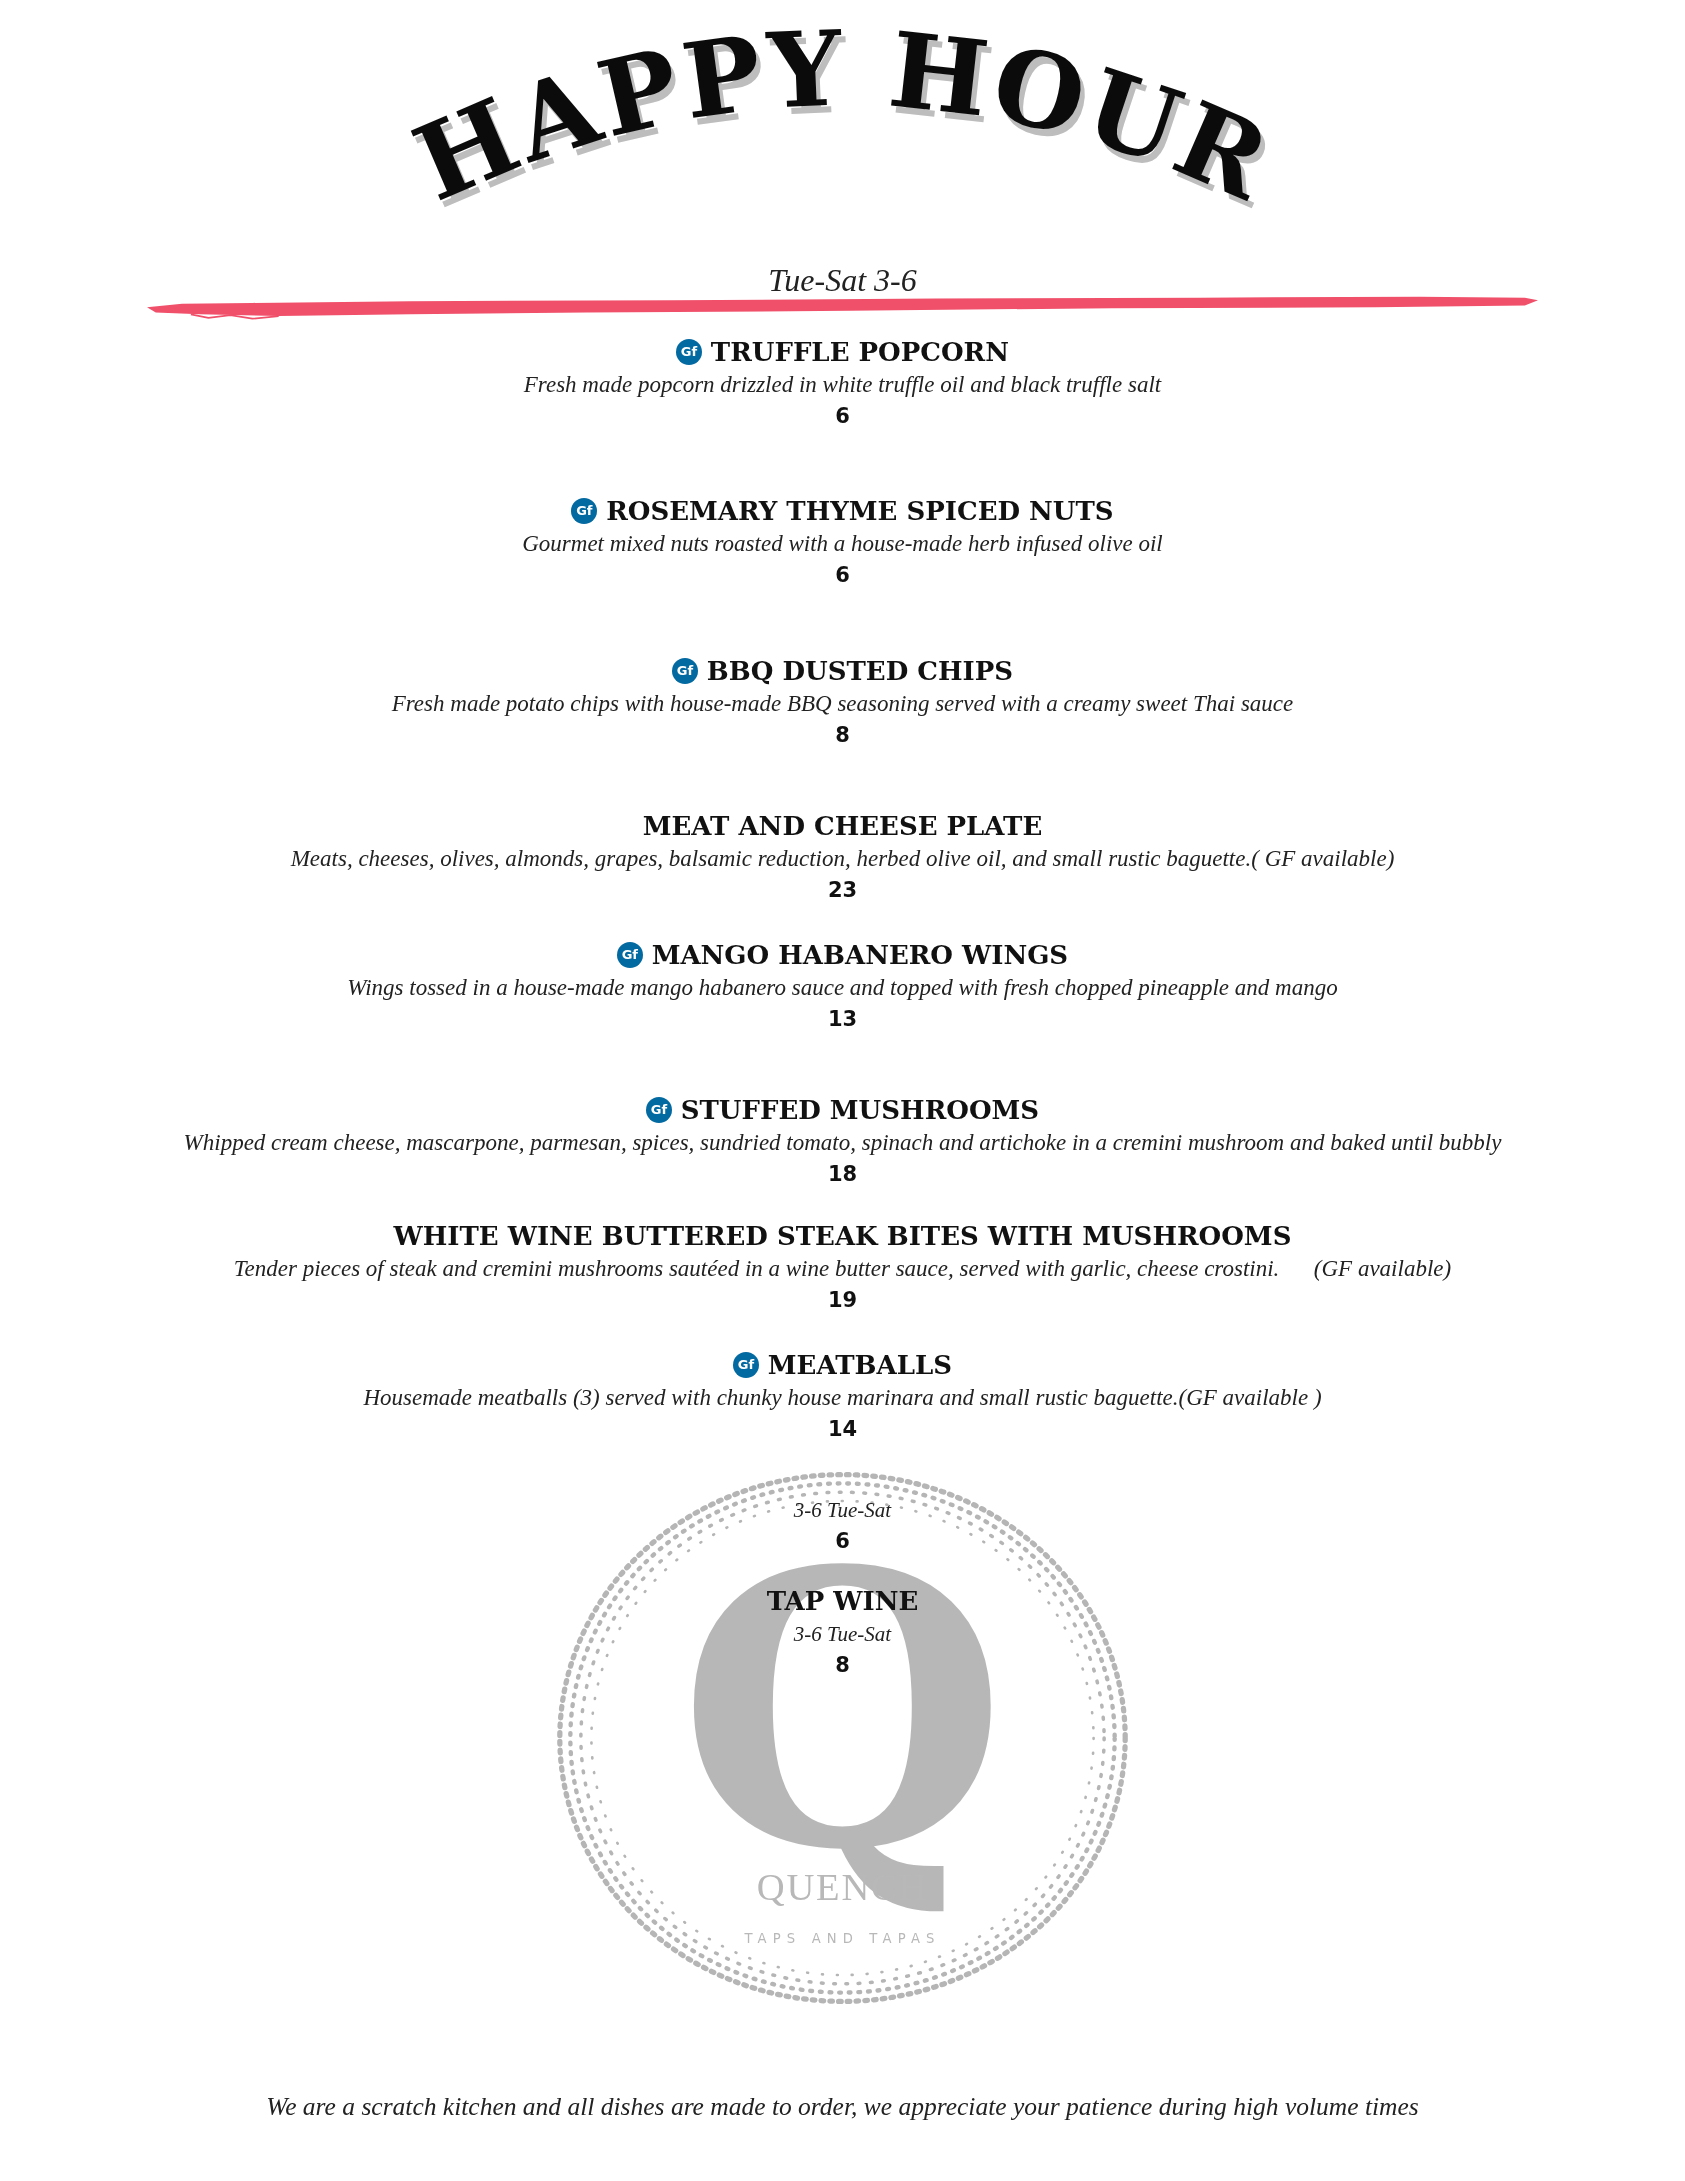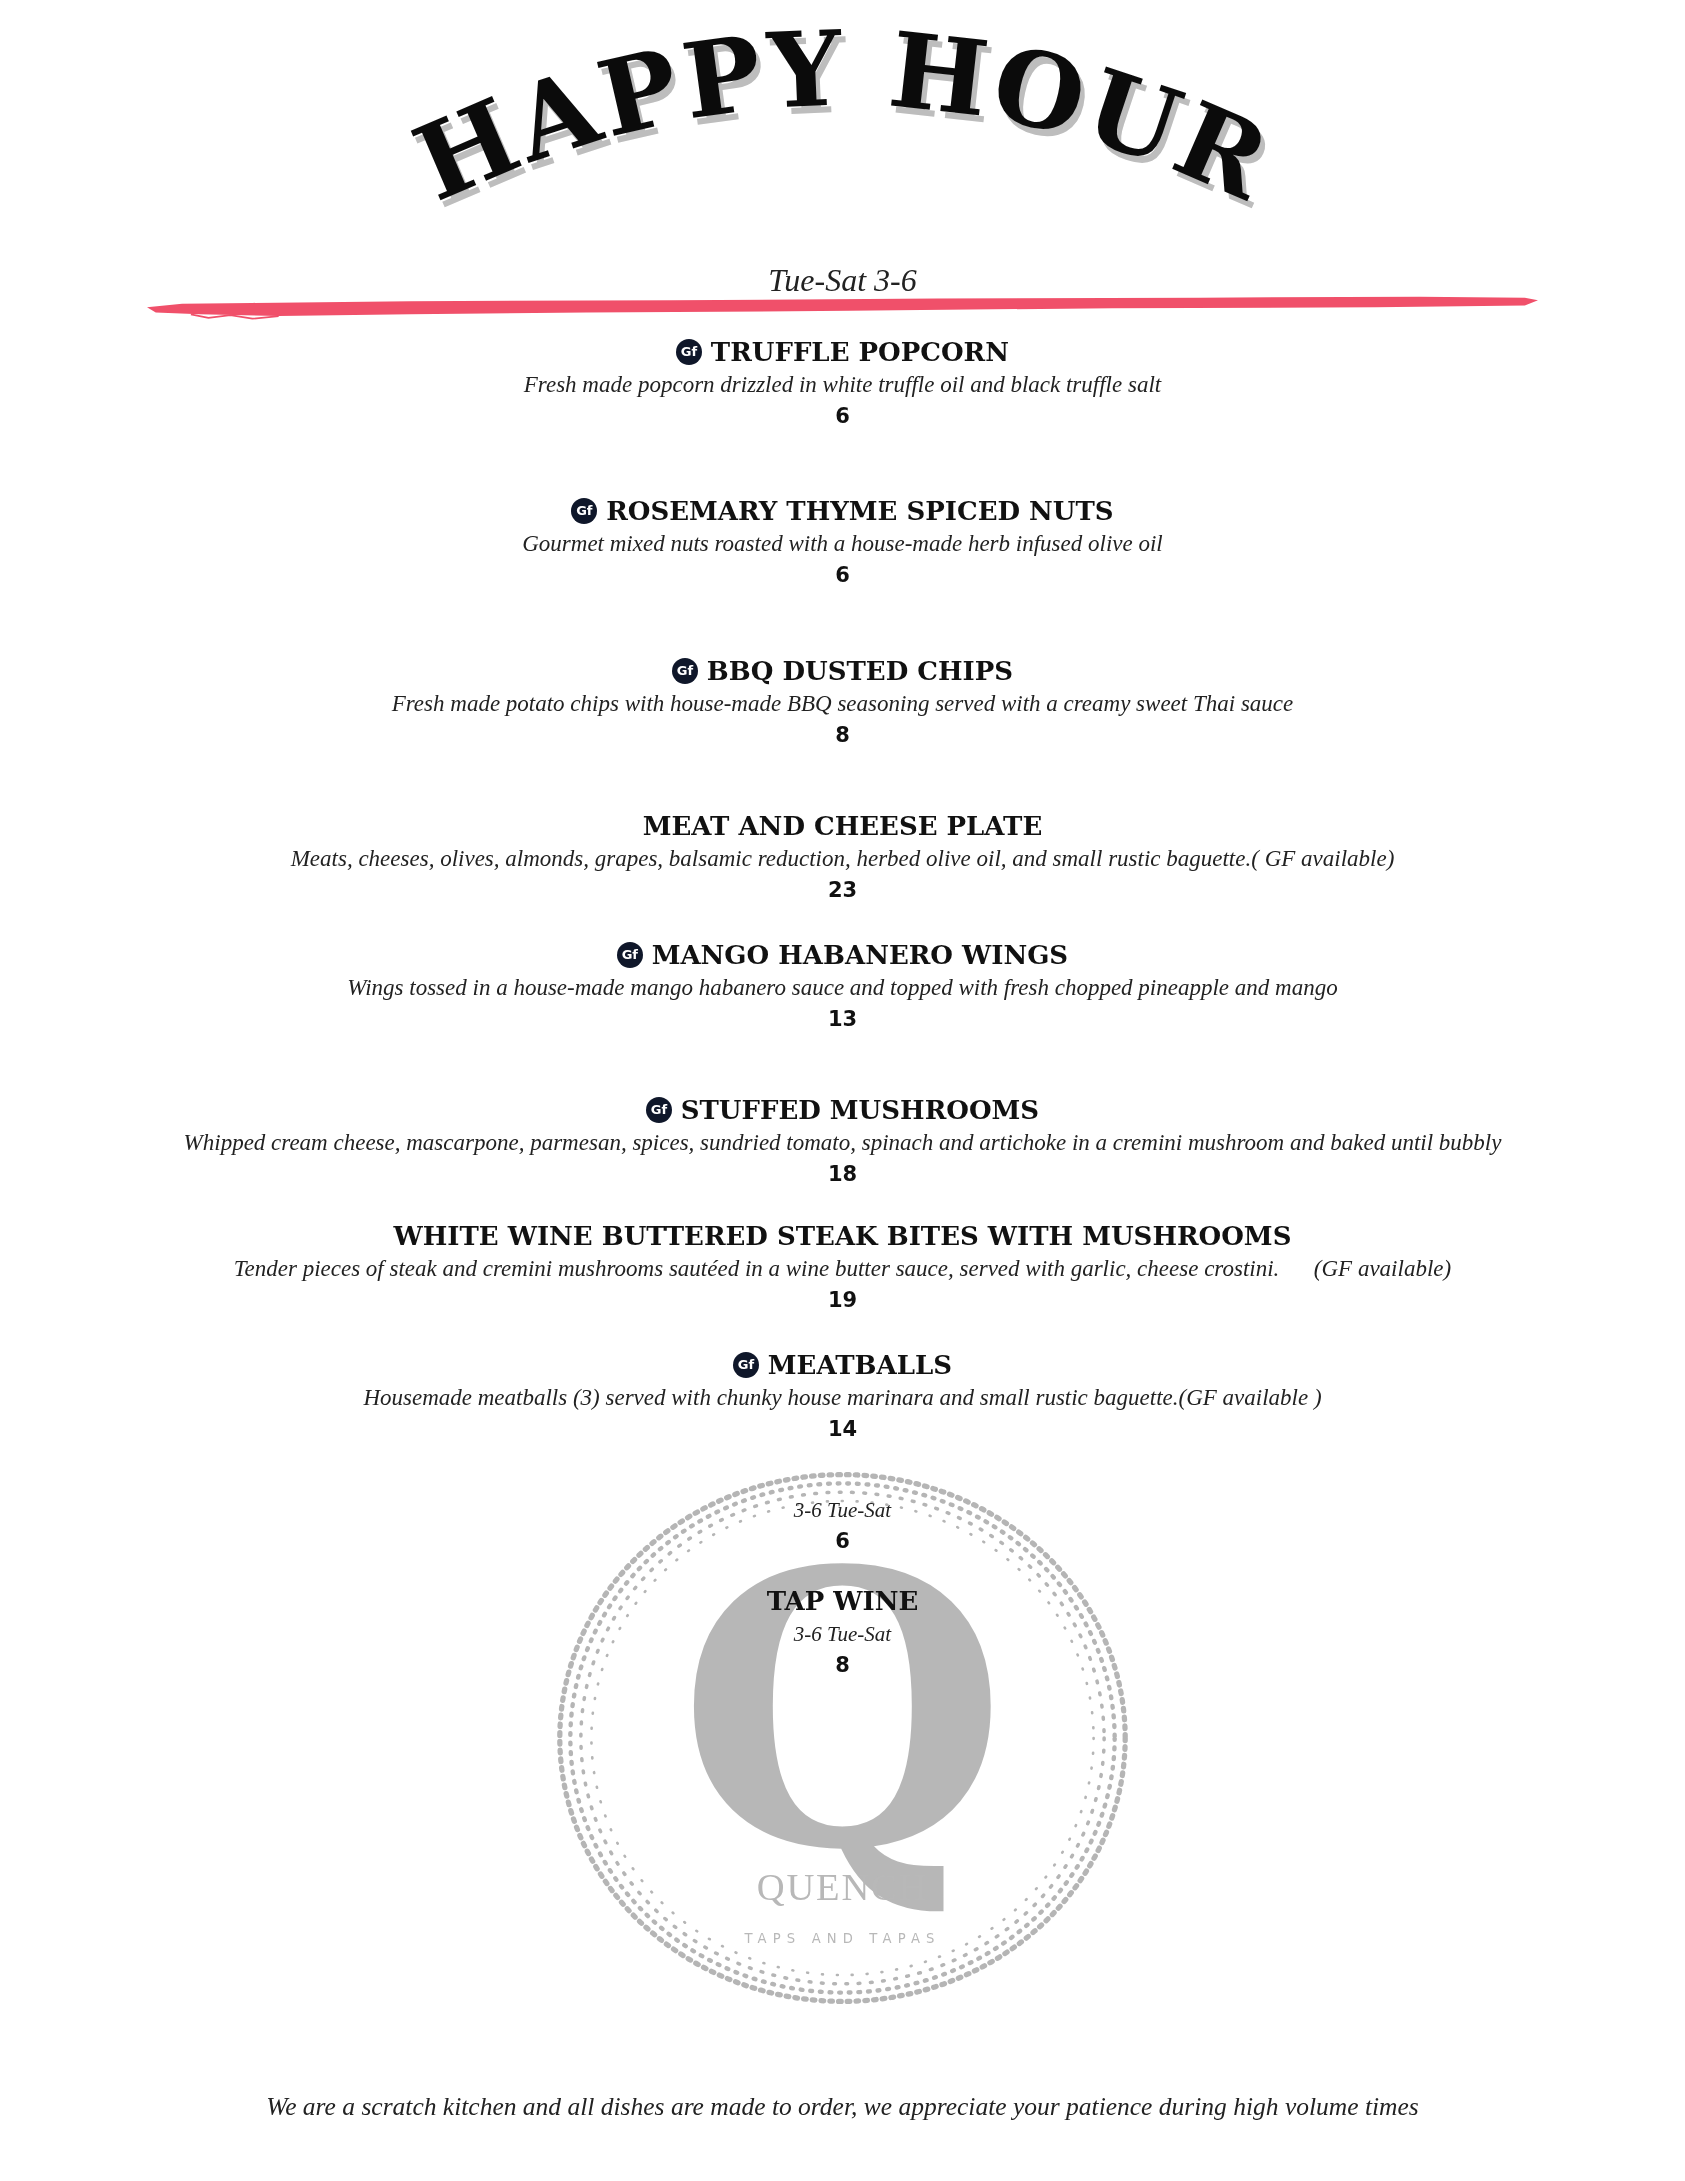--- a/index.html
+++ b/index.html
@@ -11,21 +11,21 @@
   .title-wrap { position:absolute; left:404px; top:35px; width:878px; height:202px; }
   .title-wrap svg { width:100%; height:100%; overflow:visible; }
   .title-text { font-family:"DejaVu Serif", serif; font-weight:bold; font-size:118px; letter-spacing:4px; }
 
   .hours { top:262px; font-family:"Liberation Serif", serif; font-style:italic; font-size:32px; color:#222; }
 
   .stroke { position:absolute; left:147px; top:295px; width:1391px; height:24.6px; }
 
   .item-title { font-family:"DejaVu Serif", serif; font-weight:bold; font-size:26px; letter-spacing:0px;
                 display:flex; align-items:center; justify-content:center; gap:8.8px; height:35px; color:#111; }
-  .gf { display:inline-flex; width:26px; height:26px; border-radius:50%; background:#0f172a; color:#fff;
+  .gf { display:inline-flex; width:26px; height:26px; border-radius:50%; background:#0369a1; color:#fff;
         font-family:"DejaVu Sans", sans-serif; font-weight:bold; font-size:13px; align-items:center; justify-content:center; }
   .item-desc { font-family:"Liberation Serif", serif; font-style:italic; font-size:23px; color:#222; height:32px; line-height:32px; }
   .item-price { font-family:"DejaVu Sans", sans-serif; font-weight:bold; font-size:21px; color:#111; height:30px; line-height:30px; }
 
   .logo { position:absolute; left:544px; top:1457px; width:597px; height:562px; }
   .drink { text-align:center; }
   .footer { top:2047px; font-family:"Liberation Serif", serif; font-style:italic; font-size:25.5px; color:#222;margin-top:45px; }
 </style>
 </head>
 <body>

